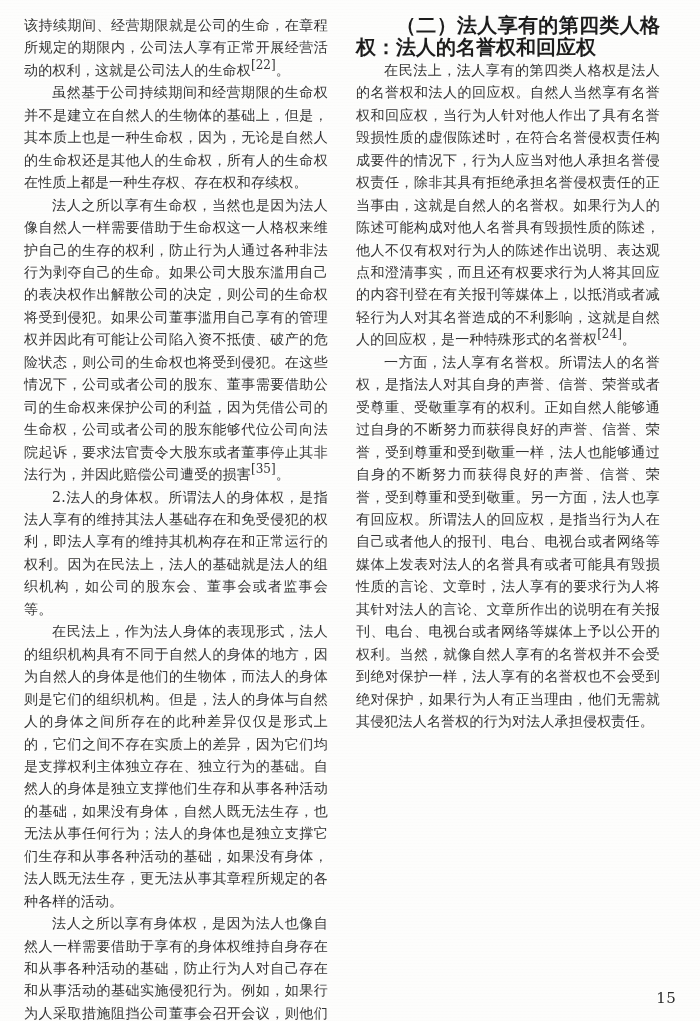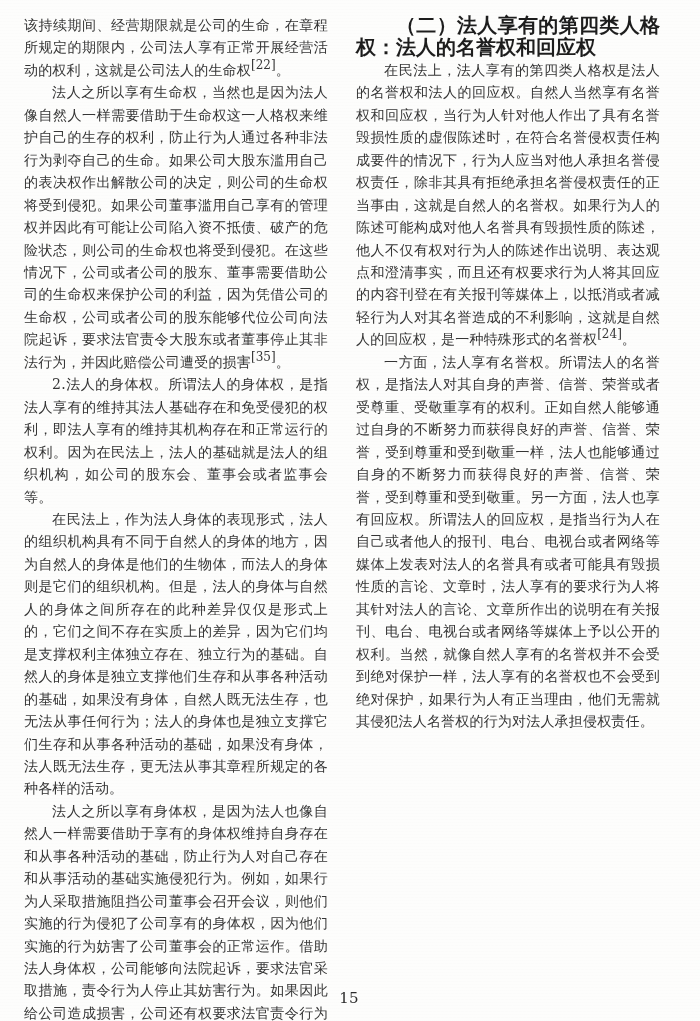--- a/index.html
+++ b/index.html
@@ -78,21 +78,21 @@
     line-height: 0;
     letter-spacing: 0;
     font-family: "DejaVu Serif", "Liberation Serif", serif;
   }
 
   .pagenum-row {
     position: absolute;
     left: 22px;
     right: 24px;
     bottom: 14px;
-    text-align: center;
+    text-align: right;
   }
   .pagenum {
     font-size: 15px;
     font-family: "DejaVu Serif", "Liberation Serif", serif;
     color: #2b2b2b;
     letter-spacing: 0.02em;
   }
 
   
   .grain {
@@ -109,20 +109,21 @@
 
 <div class="page">
   <div class="page-inner">
 
     <div class="columns">
 
       <div class="col col-left">
 
         <p class="para noindent"><span>该持续期间、经营期限就是公司的生命，在章程所规定的期限内，公司法人享有正常开展经营活动的权利，这就是公司法人的生命权</span><sup class="fn">[22]</sup><span>。</span></p>
 
+        <p class="para"><span>虽然基于公司持续期间和经营期限的生命权并不是建立在自然人的生物体的基础上，但是，其本质上也是一种生命权，因为，无论是自然人的生命权还是其他人的生命权，所有人的生命权在性质上都是一种生存权、存在权和存续权。</span></p>
 
         <p class="para"><span>法人之所以享有生命权，当然也是因为法人像自然人一样需要借助于生命权这一人格权来维护自己的生存的权利，防止行为人通过各种非法行为剥夺自己的生命。如果公司大股东滥用自己的表决权作出解散公司的决定，则公司的生命权将受到侵犯。如果公司董事滥用自己享有的管理权并因此有可能让公司陷入资不抵债、破产的危险状态，则公司的生命权也将受到侵犯。在这些情况下，公司或者公司的股东、董事需要借助公司的生命权来保护公司的利益，因为凭借公司的生命权，公司或者公司的股东能够代位公司向法院起诉，要求法官责令大股东或者董事停止其非法行为，并因此赔偿公司遭受的损害</span><sup class="fn">[35]</sup><span>。</span></p>
 
         <p class="para"><span>2.法人的身体权。所谓法人的身体权，是指法人享有的维持其法人基础存在和免受侵犯的权利，即法人享有的维持其机构存在和正常运行的权利。因为在民法上，法人的基础就是法人的组织机构，如公司的股东会、董事会或者监事会等。</span></p>
 
         <p class="para"><span>在民法上，作为法人身体的表现形式，法人的组织机构具有不同于自然人的身体的地方，因为自然人的身体是他们的生物体，而法人的身体则是它们的组织机构。但是，法人的身体与自然人的身体之间所存在的此种差异仅仅是形式上的，它们之间不存在实质上的差异，因为它们均是支撑权利主体独立存在、独立行为的基础。自然人的身体是独立支撑他们生存和从事各种活动的基础，如果没有身体，自然人既无法生存，也无法从事任何行为；法人的身体也是独立支撑它们生存和从事各种活动的基础，如果没有身体，法人既无法生存，更无法从事其章程所规定的各种各样的活动。</span></p>
 
         <p class="para"><span>法人之所以享有身体权，是因为法人也像自然人一样需要借助于享有的身体权维持自身存在和从事各种活动的基础，防止行为人对自己存在和从事活动的基础实施侵犯行为。例如，如果行为人采取措施阻挡公司董事会召开会议，则他们实施的行为侵犯了公司享有的身体权，因为他们实施的行为妨害了公司董事会的正常运作。借助法人身体权，公司能够向法院起诉，要求法官采取措施，责令行为人停止其妨害行为。如果因此给公司造成损害，公司还有权要求法官责令行为人赔偿公司遭受的损失。</span></p>
 
       </div>

